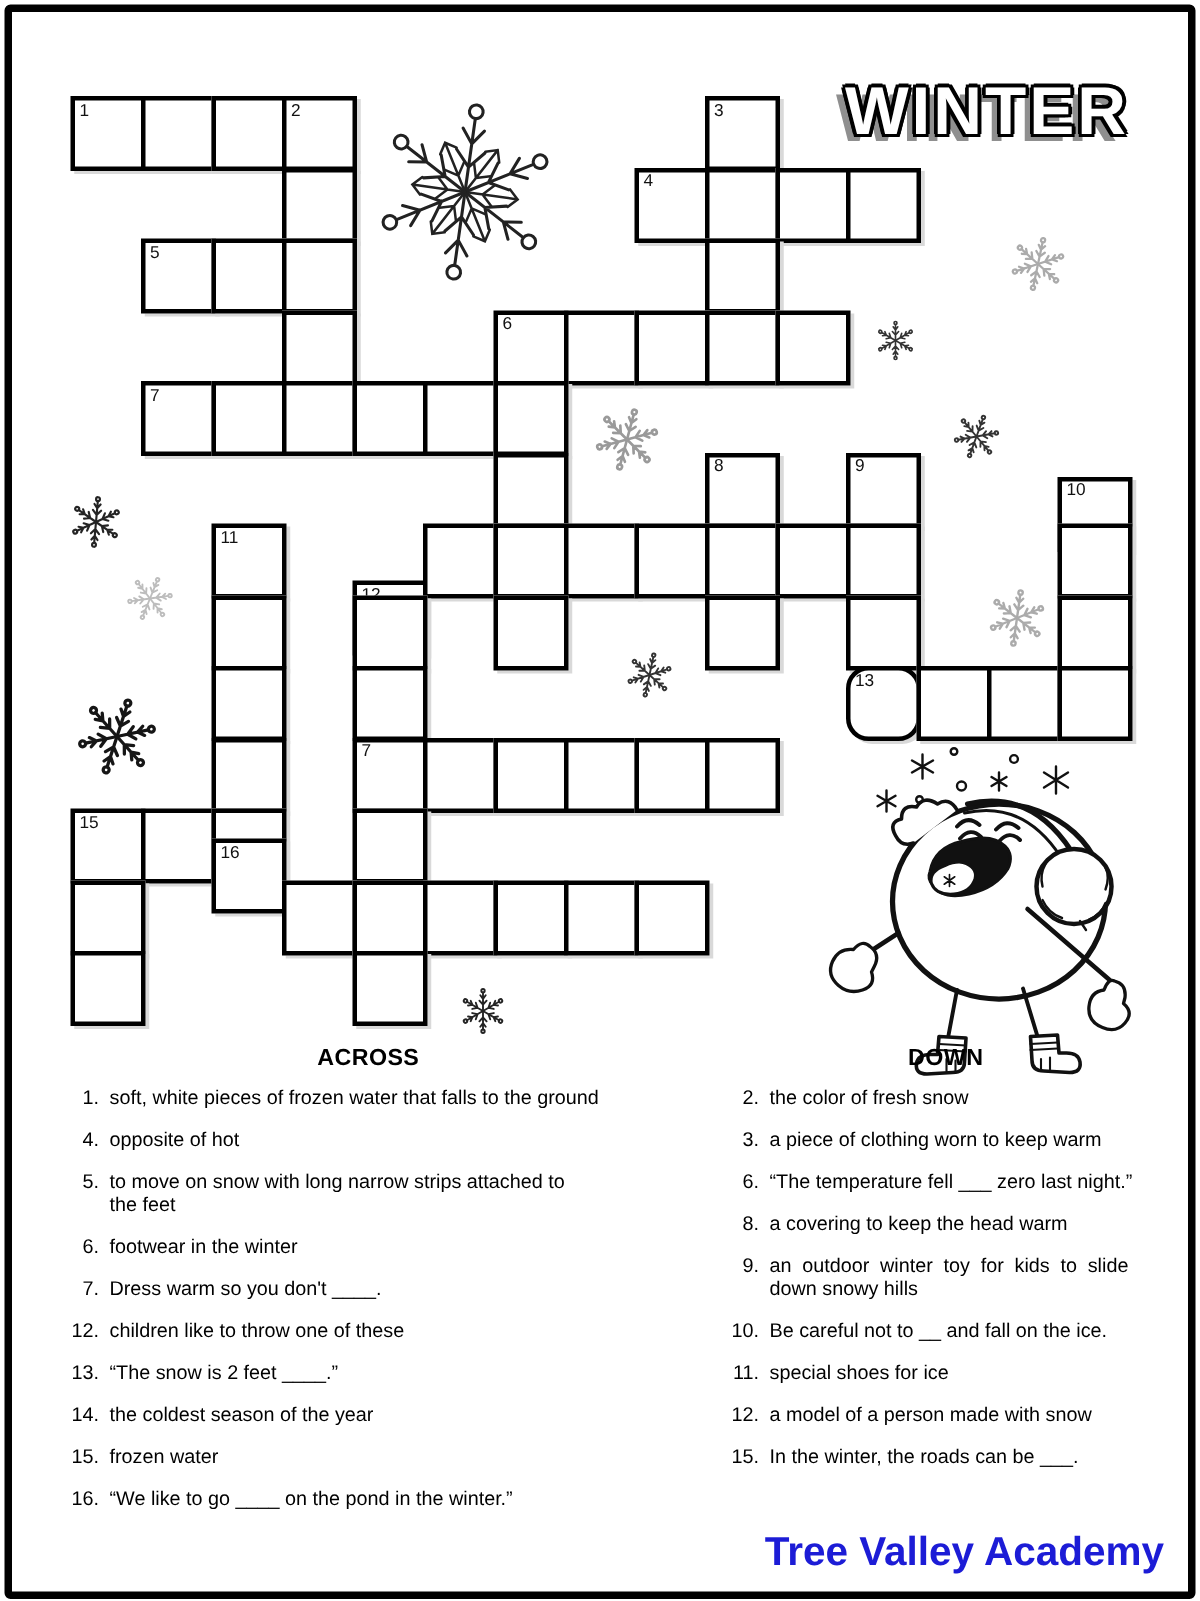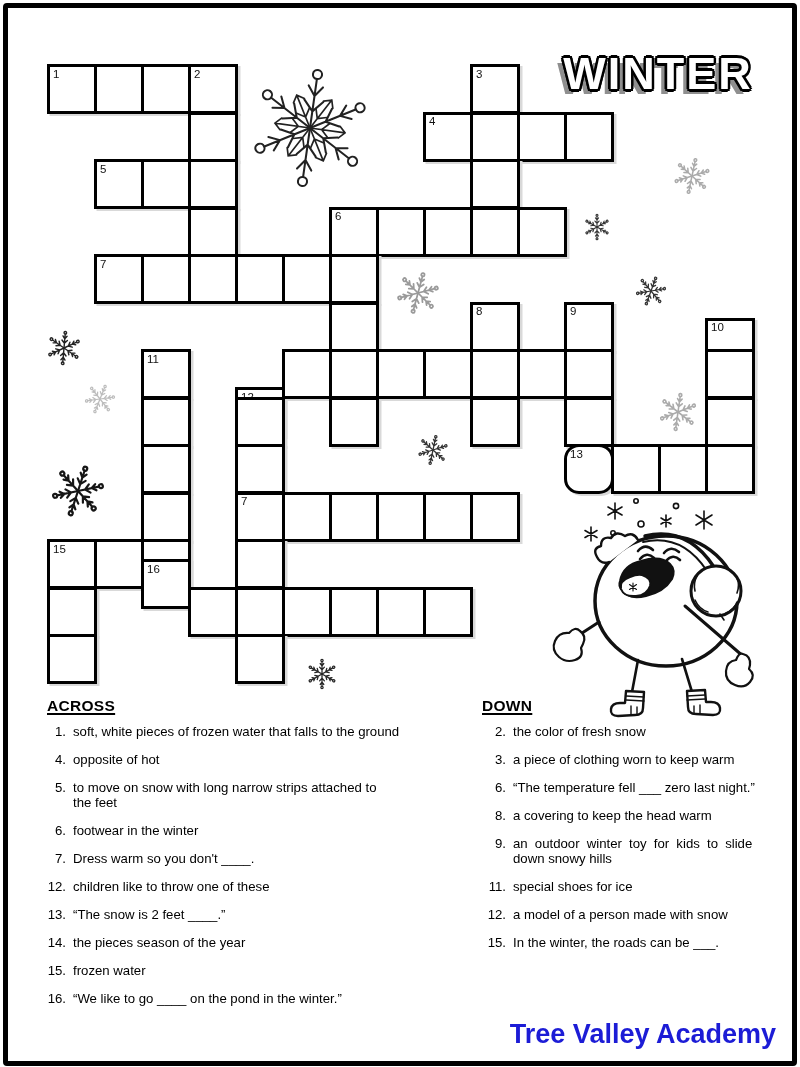--- a/index.html
+++ b/index.html
@@ -26,21 +26,21 @@
   .flake{position:absolute;overflow:visible;z-index:2;}
   .flake use{stroke:currentColor;fill:none;stroke-width:4.2;stroke-linecap:round;}
   .flake.big use{stroke-width:1.7;}
 
   
   .char{position:absolute;left:546px;top:494px;width:212px;height:234px;z-index:4;}
 
   
   .clues{position:absolute;font-size:13.2px;line-height:15.5px;z-index:5;}
   .clues .hd{font-size:15.5px;font-weight:bold;letter-spacing:.3px;margin:0 0 10px 3px;
-             text-decoration:underline;text-decoration-thickness:2px;text-underline-offset:2px;}
+             text-decoration-thickness:2px;text-underline-offset:2px;text-align:center;}
   .clue{display:flex;margin-bottom:12.5px;}
   .clue .n{flex:0 0 22px;text-align:right;margin-right:7px;}
   .down .clue .n{flex-basis:27px;}
   .clue .t{white-space:pre-wrap;}
   .clue .t.justify::first-line{word-spacing:3.5px;}
   .across{left:44px;top:698px;width:400px;}
   .down{left:479px;top:698px;width:300px;}
 
   .brand{position:absolute;top:1019px;right:24px;font-size:27px;font-weight:bold;z-index:5;}
 </style>
@@ -287,21 +287,21 @@
         <div class="clue">
           <span class="n">12.</span>
           <span class="t">children like to throw one of these</span>
         </div>
         <div class="clue">
           <span class="n">13.</span>
           <span class="t">“The snow is 2 feet ____.”</span>
         </div>
         <div class="clue">
           <span class="n">14.</span>
-          <span class="t">the pieces season of the year</span>
+          <span class="t">the coldest season of the year</span>
         </div>
         <div class="clue">
           <span class="n">15.</span>
           <span class="t">frozen water</span>
         </div>
         <div class="clue">
           <span class="n">16.</span>
           <span class="t">“We like to go ____ on the pond in the winter.”</span>
         </div>
       </div>
@@ -325,20 +325,24 @@
         <div class="clue">
           <span class="n">8.</span>
           <span class="t">a covering to keep the head warm</span>
         </div>
         <div class="clue">
           <span class="n">9.</span>
           <span class="t justify">an outdoor winter toy for kids to slide
 down snowy hills</span>
         </div>
         <div class="clue">
+          <span class="n">10.</span>
+          <span class="t">Be careful not to __ and fall on the ice.</span>
+        </div>
+        <div class="clue">
           <span class="n">11.</span>
           <span class="t">special shoes for ice</span>
         </div>
         <div class="clue">
           <span class="n">12.</span>
           <span class="t">a model of a person made with snow</span>
         </div>
         <div class="clue">
           <span class="n">15.</span>
           <span class="t">In the winter, the roads can be ___.</span>

